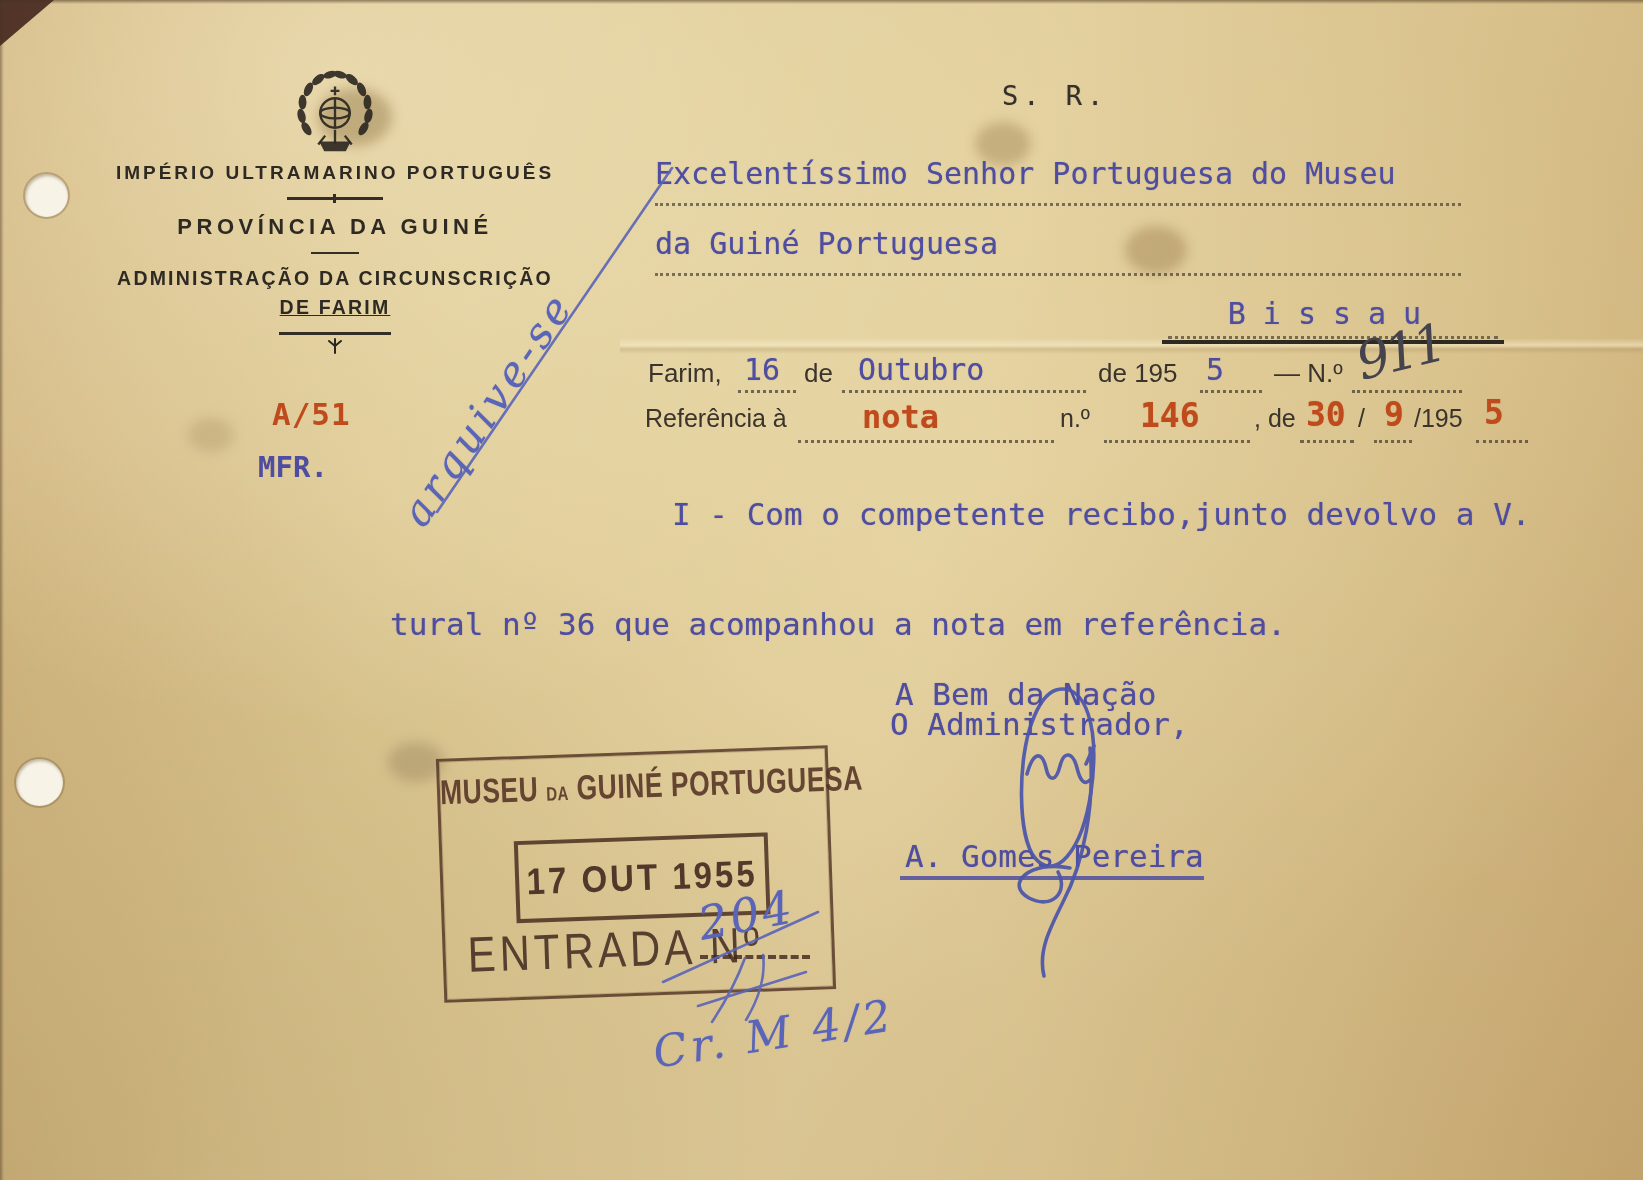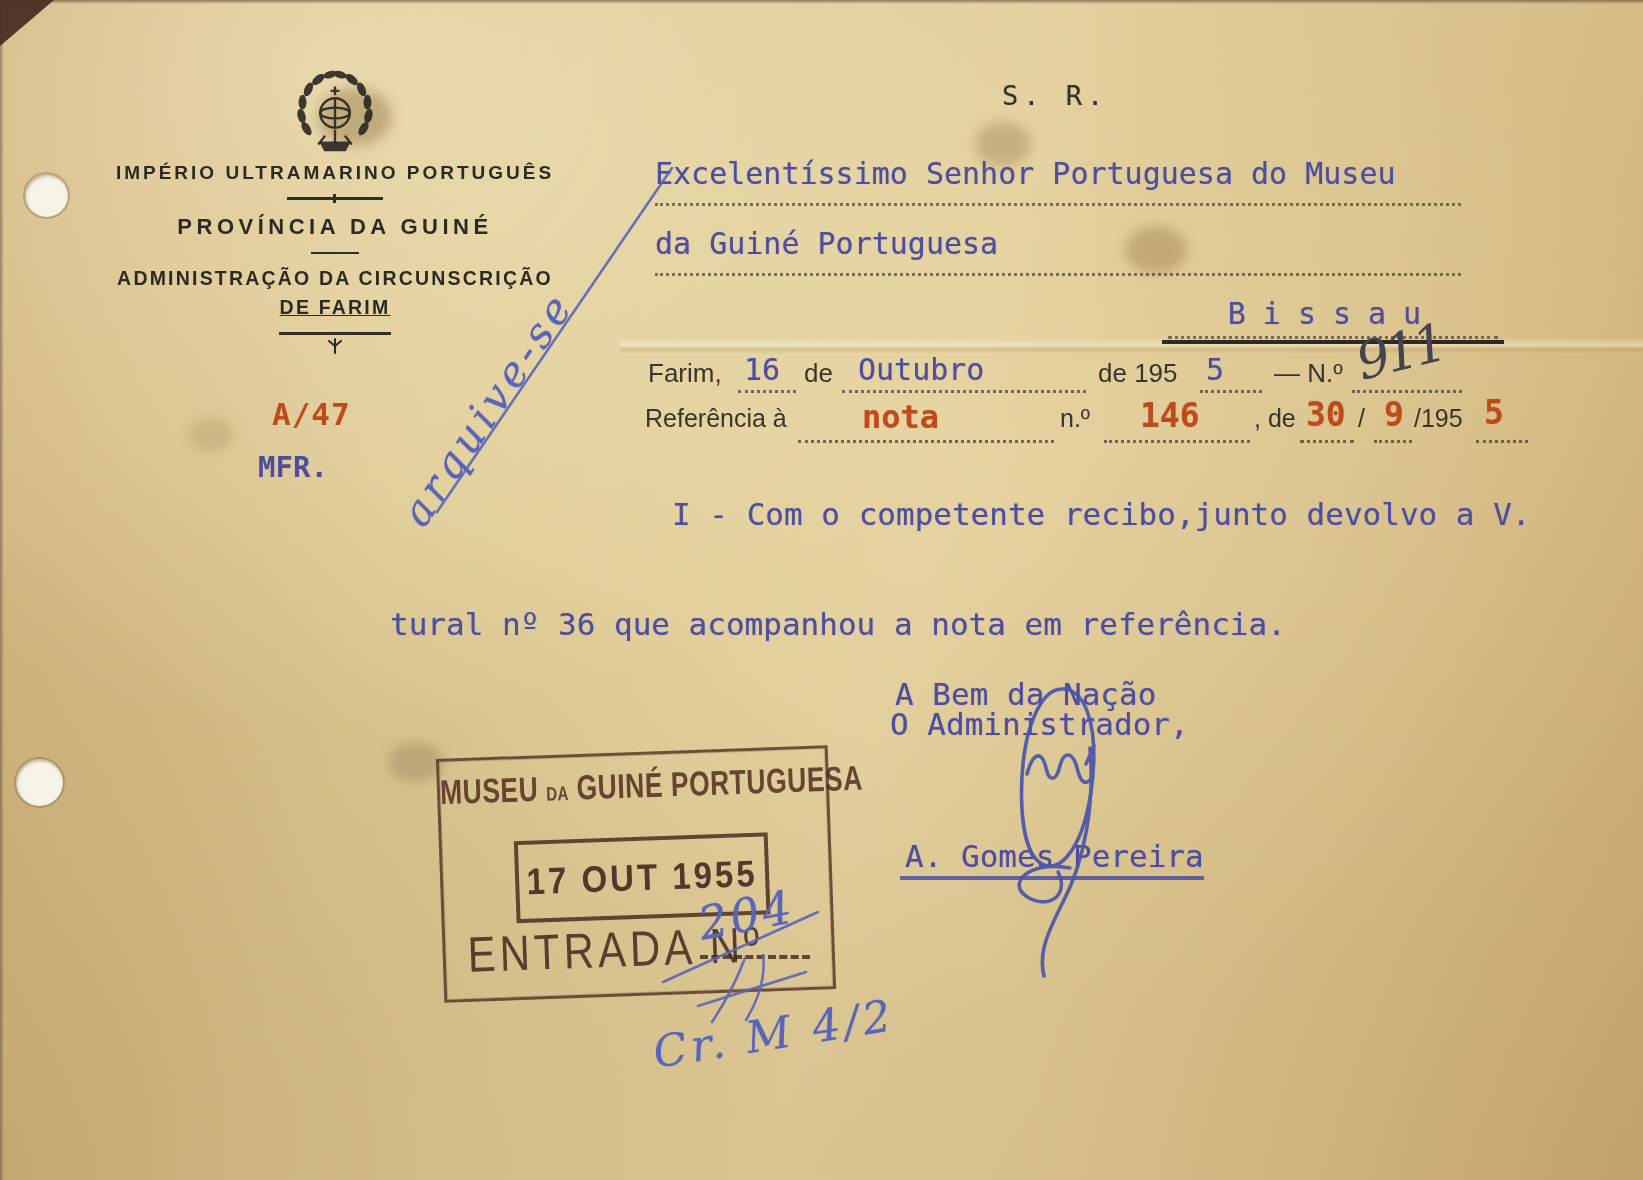--- a/index.html
+++ b/index.html
@@ -106,21 +106,21 @@
     <div class="rule rule3"></div>
     <svg width="18" height="16" viewBox="0 0 18 16">
       <g stroke="#2b2620" stroke-width="2" fill="none" stroke-linecap="round">
         <path d="M9 15 V7"></path>
           <path d="M9 8 L3 3"></path>
           <path d="M9 8 L15 3"></path>
           <path d="M9 7 V1"></path>
       </g>
     </svg>
   </div>
-  <div class="abs ref-code">A/47</div>
+  <div class="abs ref-code">A/51</div>
   <div class="abs initials">MFR.</div>
 
   <div class="abs typed-blk" style="left:1002px;top:80px;font-size:27px;letter-spacing:5px;">S. R.</div>
 
   <div class="abs typed" style="left:655px;top:156px;width:806px;font-size:30px;border-bottom:3px dotted rgba(62,56,44,.65);padding-bottom:12px;">Excelentíssimo Senhor Portuguesa do Museu</div>
   <div class="abs typed" style="left:655px;top:226px;width:806px;font-size:30px;border-bottom:3px dotted rgba(62,56,44,.65);padding-bottom:12px;">da Guiné Portuguesa</div>
 
   <div class="abs typed" style="left:1168px;top:296px;width:330px;text-align:center;font-size:30px;letter-spacing:17px;border-bottom:3px dotted rgba(62,56,44,.65);padding-bottom:5px;">Bissau</div>
   <div class="abs" style="left:1162px;top:340px;width:342px;height:3.5px;background:#2d2923;"></div>
 

